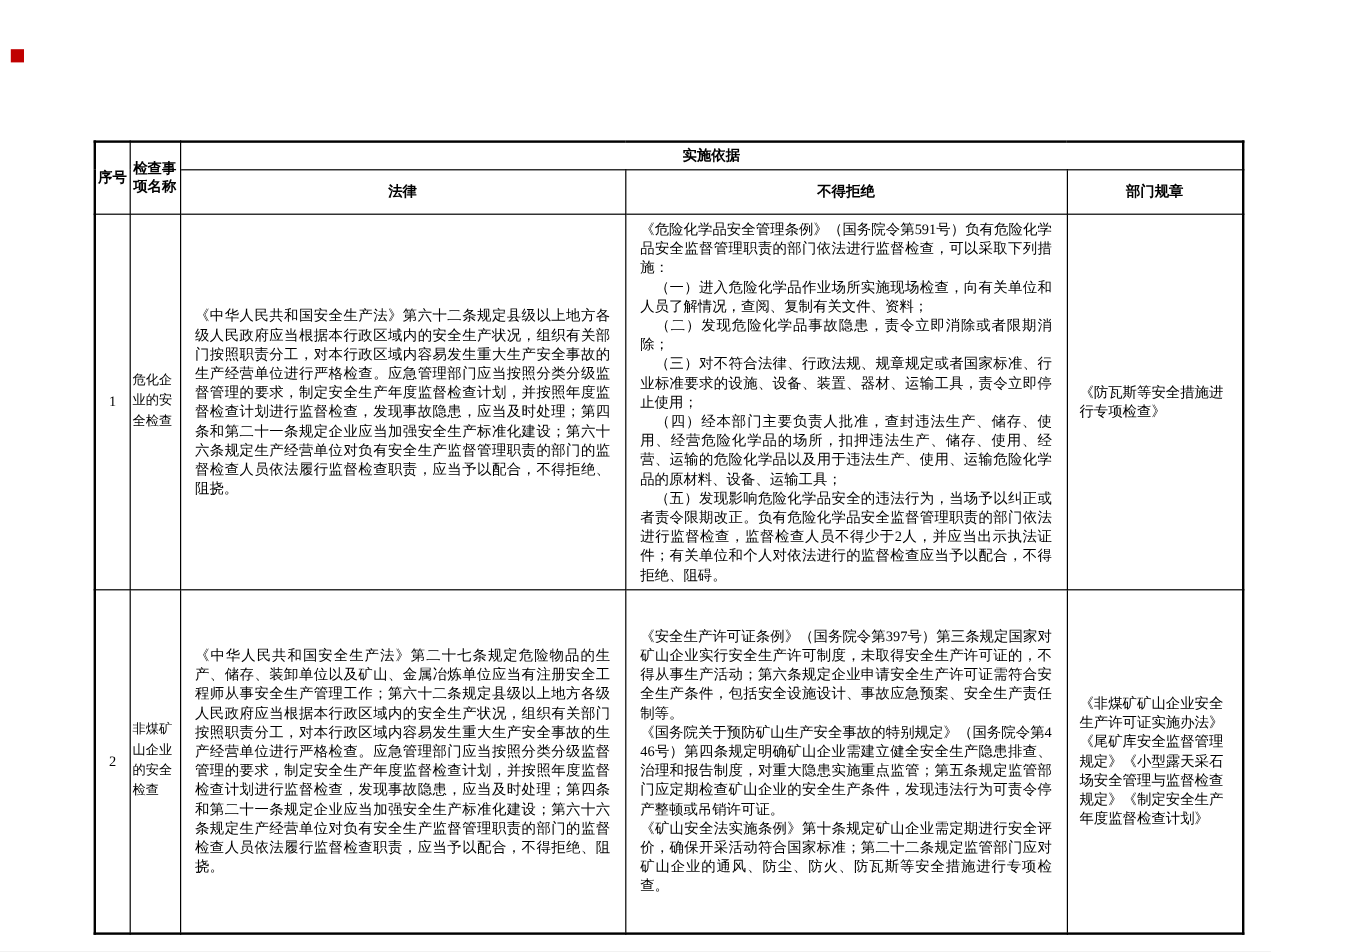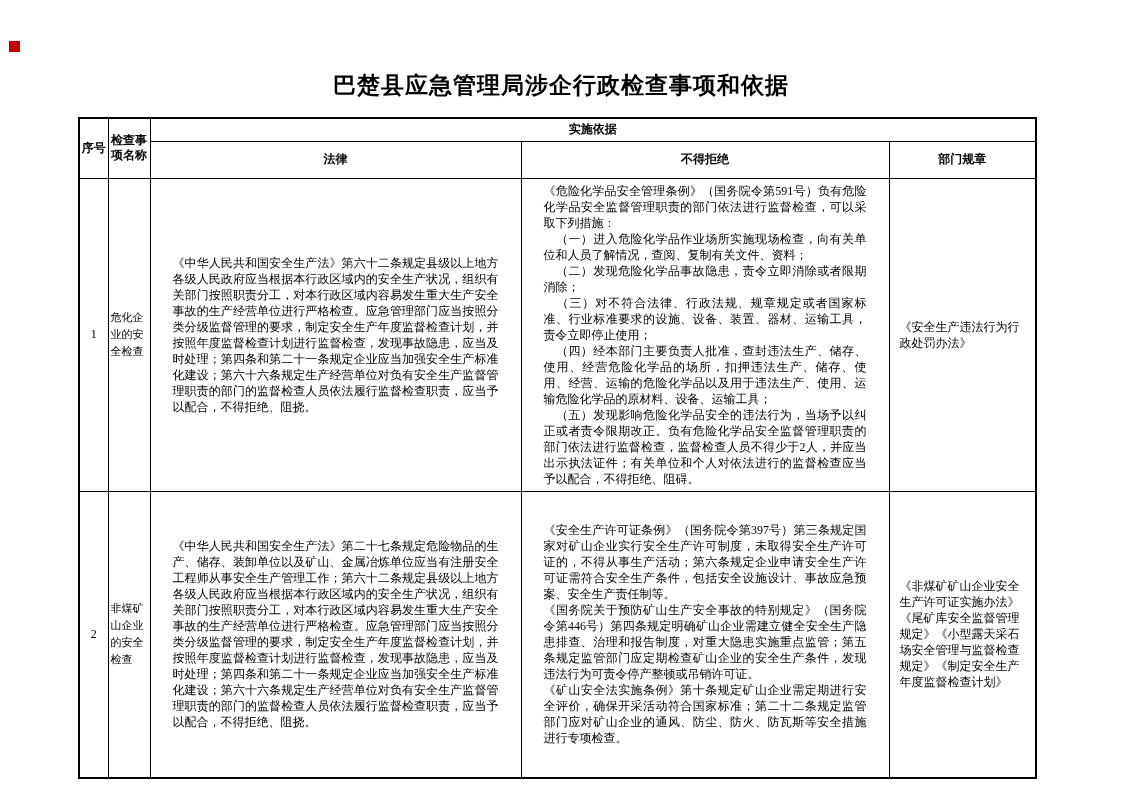--- a/index.html
+++ b/index.html
@@ -49,39 +49,38 @@
   td.idx {
     font-size:12px; text-align:center; padding:1px;
   }
   td.itemname {
     font-size:11px; text-align:left; padding:1px 2px;
     line-height:17px;
     word-break:break-all;
   }
   td.body {
     font-size:12px; line-height:16px;
-    padding:4px 22px;
+    padding:4px 12px;
     text-align:justify;
     white-space:pre-wrap;
     word-break:break-all;
   }
   td.rules {
     font-size:12px; line-height:16px;
     padding:4px 10px;
     text-align:left;
     white-space:normal;
     word-break:break-all;
   }
 </style>
 </head>
 <body>
 
 <div class="page">
   <div class="red-marker" style="background: rgb(192, 0, 0);"></div>
-  <div class="title">巴楚县应急管理局涉企行政检查事项和依据</div>
 
   <table class="doc">
     <colgroup>
       <col style="width:29px">
       <col style="width:42px">
       <col style="width:371px">
       <col style="width:368px">
       <col style="width:147px">
     </colgroup>
     <tbody>
@@ -99,21 +98,21 @@
       <tr class="drow1">
         <td class="idx">1</td>
         <td class="itemname">危化企业的安全检查</td>
         <td class="body">《中华人民共和国安全生产法》第六十二条规定县级以上地方各级人民政府应当根据本行政区域内的安全生产状况，组织有关部门按照职责分工，对本行政区域内容易发生重大生产安全事故的生产经营单位进行严格检查。应急管理部门应当按照分类分级监督管理的要求，制定安全生产年度监督检查计划，并按照年度监督检查计划进行监督检查，发现事故隐患，应当及时处理；第四条和第二十一条规定企业应当加强安全生产标准化建设；第六十六条规定生产经营单位对负有安全生产监督管理职责的部门的监督检查人员依法履行监督检查职责，应当予以配合，不得拒绝、阻挠。</td>
         <td class="body">《危险化学品安全管理条例》（国务院令第591号）负有危险化学品安全监督管理职责的部门依法进行监督检查，可以采取下列措施：
 　（一）进入危险化学品作业场所实施现场检查，向有关单位和人员了解情况，查阅、复制有关文件、资料；
 　（二）发现危险化学品事故隐患，责令立即消除或者限期消除；
 　（三）对不符合法律、行政法规、规章规定或者国家标准、行业标准要求的设施、设备、装置、器材、运输工具，责令立即停止使用；
 　（四）经本部门主要负责人批准，查封违法生产、储存、使用、经营危险化学品的场所，扣押违法生产、储存、使用、经营、运输的危险化学品以及用于违法生产、使用、运输危险化学品的原材料、设备、运输工具；
 　（五）发现影响危险化学品安全的违法行为，当场予以纠正或者责令限期改正。负有危险化学品安全监督管理职责的部门依法进行监督检查，监督检查人员不得少于2人，并应当出示执法证件；有关单位和个人对依法进行的监督检查应当予以配合，不得拒绝、阻碍。</td>
-        <td class="rules">《安全生产违法行为行政处罚办法》</td>
+        <td class="rules">《防瓦斯等安全措施进行专项检查》</td>
       </tr>
 
       <tr class="drow2">
         <td class="idx">2</td>
         <td class="itemname">非煤矿山企业的安全检查</td>
         <td class="body">《中华人民共和国安全生产法》第二十七条规定危险物品的生产、储存、装卸单位以及矿山、金属冶炼单位应当有注册安全工程师从事安全生产管理工作；第六十二条规定县级以上地方各级人民政府应当根据本行政区域内的安全生产状况，组织有关部门按照职责分工，对本行政区域内容易发生重大生产安全事故的生产经营单位进行严格检查。应急管理部门应当按照分类分级监督管理的要求，制定安全生产年度监督检查计划，并按照年度监督检查计划进行监督检查，发现事故隐患，应当及时处理；第四条和第二十一条规定企业应当加强安全生产标准化建设；第六十六条规定生产经营单位对负有安全生产监督管理职责的部门的监督检查人员依法履行监督检查职责，应当予以配合，不得拒绝、阻挠。</td>
         <td class="body">《安全生产许可证条例》（国务院令第397号）第三条规定国家对矿山企业实行安全生产许可制度，未取得安全生产许可证的，不得从事生产活动；第六条规定企业申请安全生产许可证需符合安全生产条件，包括安全设施设计、事故应急预案、安全生产责任制等。
 《国务院关于预防矿山生产安全事故的特别规定》（国务院令第446号）第四条规定明确矿山企业需建立健全安全生产隐患排查、治理和报告制度，对重大隐患实施重点监管；第五条规定监管部门应定期检查矿山企业的安全生产条件，发现违法行为可责令停产整顿或吊销许可证。
 《矿山安全法实施条例》第十条规定矿山企业需定期进行安全评价，确保开采活动符合国家标准；第二十二条规定监管部门应对矿山企业的通风、防尘、防火、防瓦斯等安全措施进行专项检查。</td>
         <td class="rules">《非煤矿矿山企业安全生产许可证实施办法》《尾矿库安全监督管理规定》《小型露天采石场安全管理与监督检查规定》《制定安全生产年度监督检查计划》</td>

